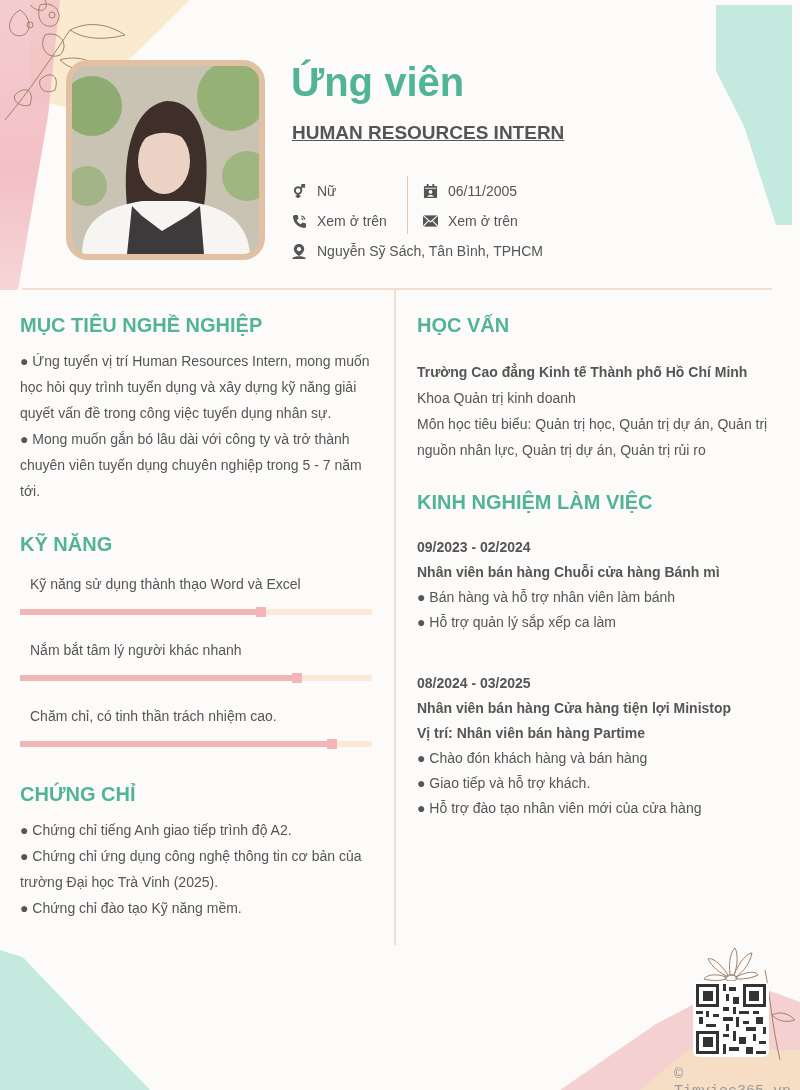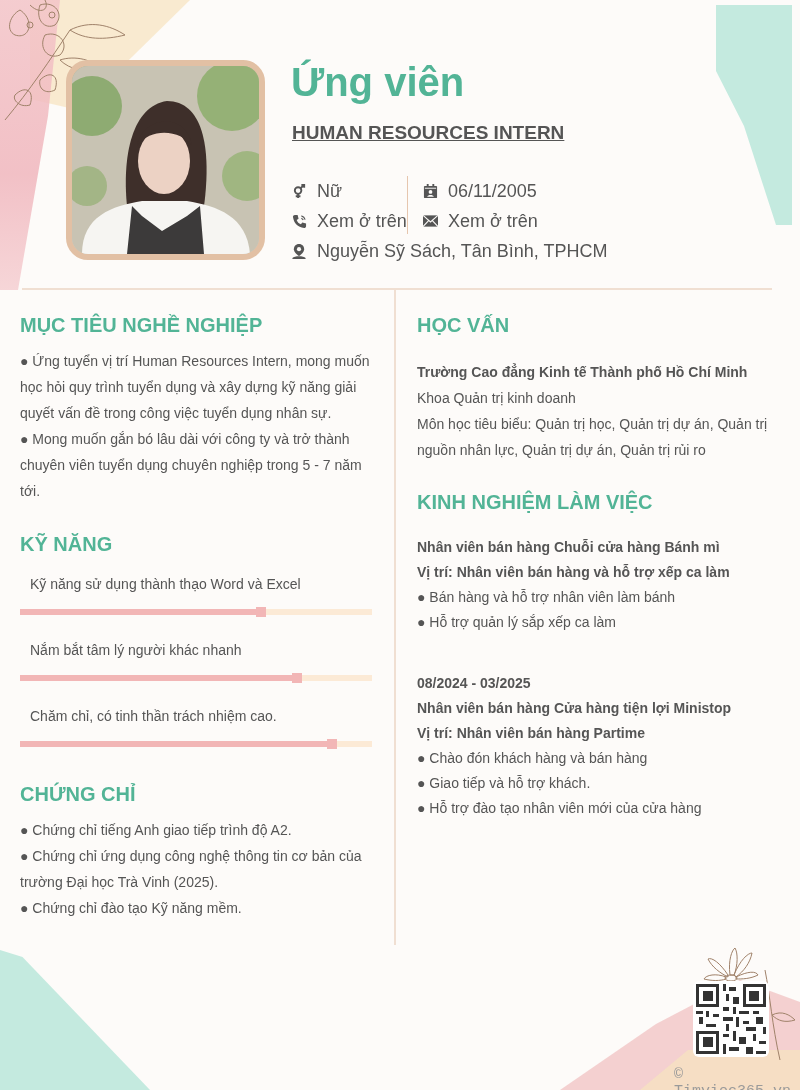--- a/index.html
+++ b/index.html
@@ -61,21 +61,21 @@
     position: absolute; left: 291px; top: 58px;
     font-size: 40px; font-weight: bold; color: #52b496;
     line-height: 48px;
   }
   .job-title {
     position: absolute; left: 292px; top: 121px;
     font-size: 19px; font-weight: bold; color: #555555; line-height: 24px; text-decoration: underline;
   }
   .info-item {
     position: absolute; height: 20px; display: flex; align-items: center;
-    font-size: 18px; color: #555555;
+    font-size: 14px; color: #555555;
   }
   .info-item .ico { width: 16px; height: 16px; margin-right: 10px; display: inline-flex; align-items: center; justify-content: center; }
   .info-divider {
     position: absolute; left: 407px; top: 176px; width: 1px; height: 58px;
     background: #e6c6ae;
   }
   .hr-top {
     position: absolute; left: 22px; top: 288px; width: 750px; height: 2px;
     background: #f0dfd2;
   }
@@ -266,22 +266,22 @@
   <div class="sec-title" style="left:417px;top:312px">HỌC VẤN</div>
   <div class="para" style="left:417px;top:359px;width:360px">
     <p class="bold">Trường Cao đẳng Kinh tế Thành phố Hồ Chí Minh</p>
     <p>Khoa Quản trị kinh doanh</p>
     <p>Môn học tiêu biểu: Quản trị học, Quản trị dự án, Quản trị</p>
     <p>nguồn nhân lực, Quản trị dự án, Quản trị rủi ro</p>
   </div>
 
   <div class="sec-title" style="left:417px;top:489px">KINH NGHIỆM LÀM VIỆC</div>
   <div class="para" style="left:417px;top:535px;width:360px;line-height:25px">
+    <p class="bold">09/2023 - 02/2024</p>
     <p class="bold">Nhân viên bán hàng Chuỗi cửa hàng Bánh mì</p>
-    <p class="bold">Vị trí: Nhân viên bán hàng và hỗ trợ xếp ca làm</p>
     <p>● Bán hàng và hỗ trợ nhân viên làm bánh</p>
     <p>● Hỗ trợ quản lý sắp xếp ca làm</p>
   </div>
   <div class="para" style="left:417px;top:671px;width:360px;line-height:25px">
     <p class="bold">08/2024 - 03/2025</p>
     <p class="bold">Nhân viên bán hàng Cửa hàng tiện lợi Ministop</p>
     <p class="bold">Vị trí: Nhân viên bán hàng Partime</p>
     <p>● Chào đón khách hàng và bán hàng</p>
     <p>● Giao tiếp và hỗ trợ khách.</p>
     <p>● Hỗ trợ đào tạo nhân viên mới của cửa hàng</p>

